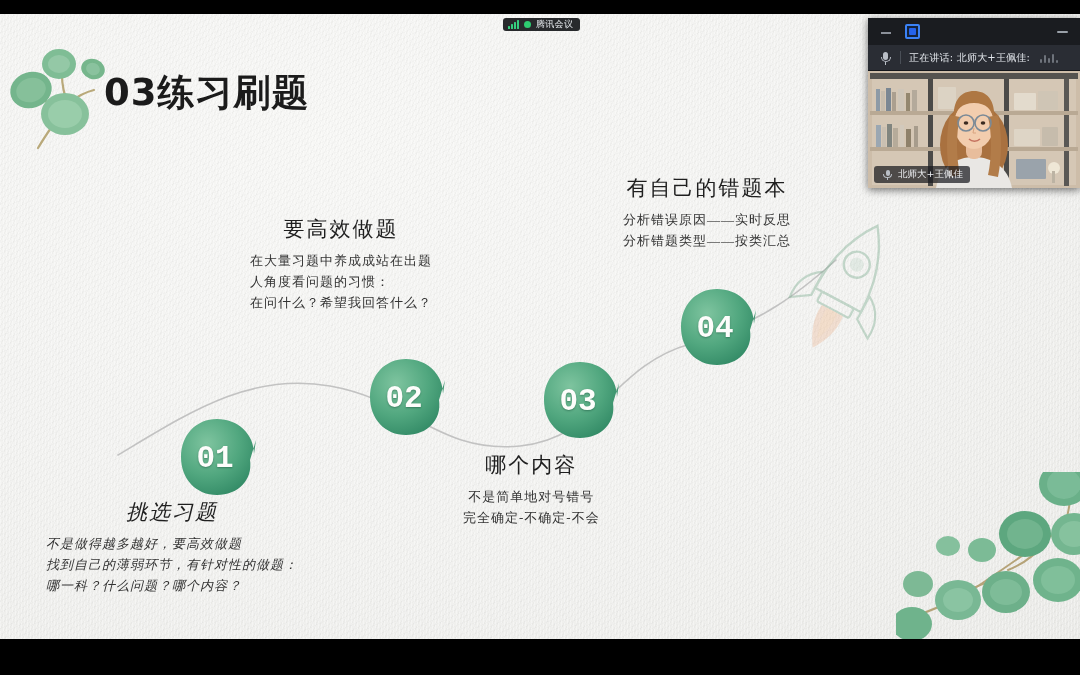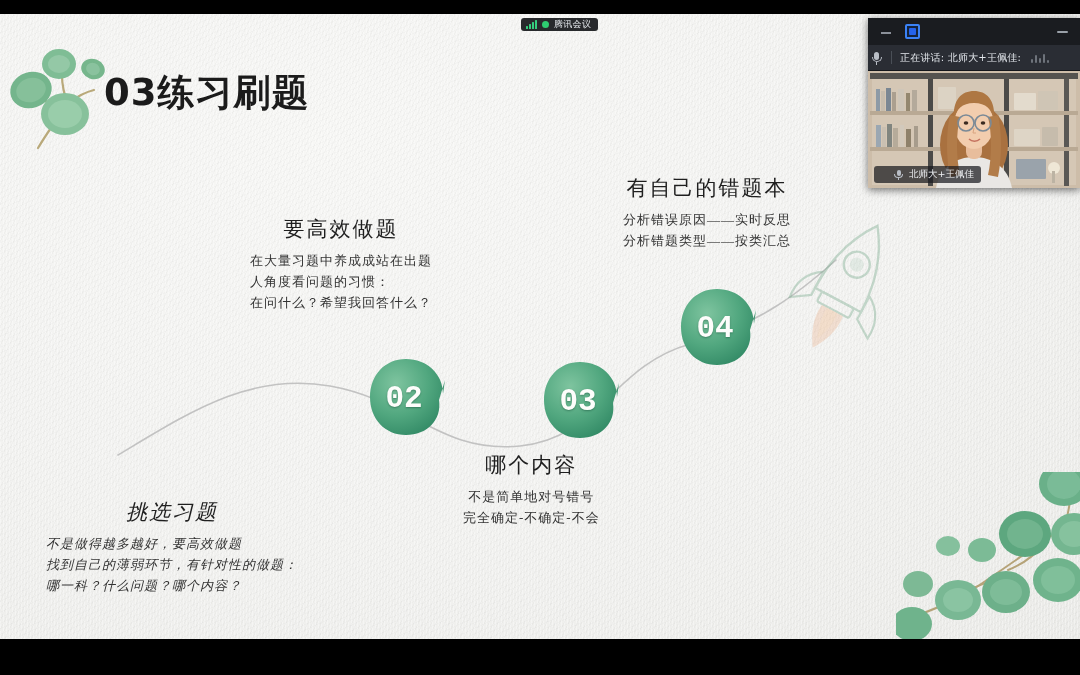--- a/index.html
+++ b/index.html
@@ -10,21 +10,21 @@
     font-family:"Liberation Serif","DejaVu Serif",serif;
   }
   #root{ position:relative; width:1080px; height:675px; background:#000; overflow:hidden; }
 
   
   .topbar{
     position:absolute; left:0; top:0; width:1080px; height:14px;
     background:#000; z-index:30;
   }
   .meeting-chip{
-    position:absolute; left:521px; top:18px;
+    position:absolute; left:503px; top:18px;
     display:flex; align-items:center; gap:5px;
     padding:2px 7px 2px 5px;
     background:rgba(22,24,27,.92);
     border-radius:3px;
     z-index:31;
     justify-content:flex-end;
   }
   .sig-bars{ display:flex; align-items:flex-end; gap:1px; height:9px; }
   .sig-bars i{ display:block; width:2px; background:#35d07f; border-radius:.5px; }
   .sig-bars i:nth-child(1){ height:3px; }
@@ -122,42 +122,42 @@
   .ic-min::after{ content:""; position:absolute; left:1px; top:6px; width:10px; height:2px; background:#8b9099; }
   .ic-win{ width:15px; height:15px; border:2px solid #3b82f6; border-radius:2px; position:relative; background:#14233c; }
   .ic-win::after{ content:""; position:absolute; left:2px; top:2px; right:2px; bottom:2px; background:#2563eb; border-radius:1px; }
   .ic-menu{ width:14px; height:12px; display:flex; flex-direction:column; justify-content:space-between; }
   .ic-menu i{ display:block; height:2px; background:#8f949c; border-radius:1px; }
   .ic-list{ margin-left:auto; width:15px; height:12px; display:flex; flex-direction:column; justify-content:space-between; }
   .ic-list i{ display:block; height:2px; background:#9aa0a8; border-radius:1px; }
   .ic-list i:nth-child(2){ width:11px; }
 
   .vp-speak{
-    height:26px; background:#2a2d34; display:flex; align-items:center; gap:8px; padding:0 2px;
+    height:26px; background:#2a2d34; display:flex; align-items:center; gap:8px; padding:0 11px;
     border-bottom:1px solid #14161a;
   }
   .mic{ width:13px; height:14px; position:relative; flex:none; }
   .mic .cap{ position:absolute; left:4px; top:1px; width:5px; height:8px; background:#b9bec6; border-radius:2.5px; }
   .mic .arc{ position:absolute; left:1.5px; top:6px; width:10px; height:5px; border:1.4px solid #b9bec6; border-top:none; border-radius:0 0 6px 6px; }
   .mic .stem{ position:absolute; left:6px; top:11px; width:1.4px; height:3px; background:#b9bec6; }
   .vp-sep{ width:1px; height:13px; background:#4a4f57; flex:none; }
   .speak-text{
     font-family:"DejaVu Sans","Liberation Sans",sans-serif;
     font-size:10px; color:#e3e7ec; white-space:nowrap; letter-spacing:.2px;
   }
   .wave{ display:flex; align-items:flex-end; gap:2px; height:10px; margin-left:2px; }
   .wave i{ display:block; width:2px; background:#6e737b; border-radius:1px; }
   .wave i:nth-child(1){ height:4px; } .wave i:nth-child(2){ height:8px; }
   .wave i:nth-child(3){ height:5px; } .wave i:nth-child(4){ height:9px; }
   .wave i:nth-child(5){ height:3px; }
 
   .vp-video{ position:relative; height:117px; background:#cdbfb0; overflow:hidden; }
   .vp-name{
     position:absolute; left:6px; bottom:5px; display:flex; align-items:center; gap:5px;
-    background:rgba(25,27,31,.72); border-radius:3px; padding:2px 7px 2px 19px;
+    background:rgba(25,27,31,.72); border-radius:3px; padding:2px 7px 2px 8px;
   }
   .vp-name .mic{ width:11px; height:12px; }
   .vp-name .mic .cap{ left:3.5px; top:1px; width:4px; height:6.5px; }
   .vp-name .mic .arc{ left:1px; top:5px; width:8.5px; height:4px; }
   .vp-name .mic .stem{ left:5px; top:9px; height:2.5px; }
   .vp-name span{
     font-family:"DejaVu Sans","Liberation Sans",sans-serif;
     font-size:9.5px; color:#f0f2f5; white-space:nowrap;
   }
 </style>
@@ -215,20 +215,34 @@
         <path d="M34 74 C 20 82, 14 96, 16 112 L 34 100 Z" fill="none" stroke="#7fae92" stroke-width="2.2"></path>
         <path d="M86 74 C 100 82, 106 96, 104 112 L 86 100 Z" fill="none" stroke="#7fae92" stroke-width="2.2"></path>
         <rect x="42" y="92" width="36" height="11" rx="2" fill="none" stroke="#7fae92" stroke-width="2.2"></rect>
         <path d="M48 104 C 46 120, 52 134, 60 146 C 68 134, 74 120, 72 104 Z" fill="#e8a274" opacity=".65"></path>
         <path d="M54 104 C 53 116, 56 126, 60 136 C 64 126, 67 116, 66 104 Z" fill="#f0bc8f" opacity=".7"></path>
       </g>
     </svg>
 
     <div class="title">03练习刷题</div>
 
+    <div class="badge" id="badge01">
+      <svg viewBox="0 0 82 82" width="82" height="82">
+        <defs>
+          <radialGradient id="lg1" cx="35%" cy="32%" r="78%">
+            <stop offset="0%" stop-color="#7ec49f"></stop>
+            <stop offset="55%" stop-color="#51a77f"></stop>
+            <stop offset="100%" stop-color="#2f8763"></stop>
+          </radialGradient>
+        </defs>
+        <path d="M41 3 C 62 3, 78 18, 78 38 L 80 24 L 74 44 C 77 64, 62 79, 41 79
+                 C 20 79, 5 63, 5 41 C 5 19, 20 3, 41 3 Z" fill="url(#lg1)"></path>
+      </svg>
+      <span class="num">01</span>
+    </div>
 
     <div class="badge" id="badge02">
       <svg viewBox="0 0 82 82" width="82" height="82">
         <defs>
           <radialGradient id="lg2" cx="35%" cy="32%" r="78%">
             <stop offset="0%" stop-color="#7ec49f"></stop>
             <stop offset="55%" stop-color="#51a77f"></stop>
             <stop offset="100%" stop-color="#2f8763"></stop>
           </radialGradient>
         </defs>

